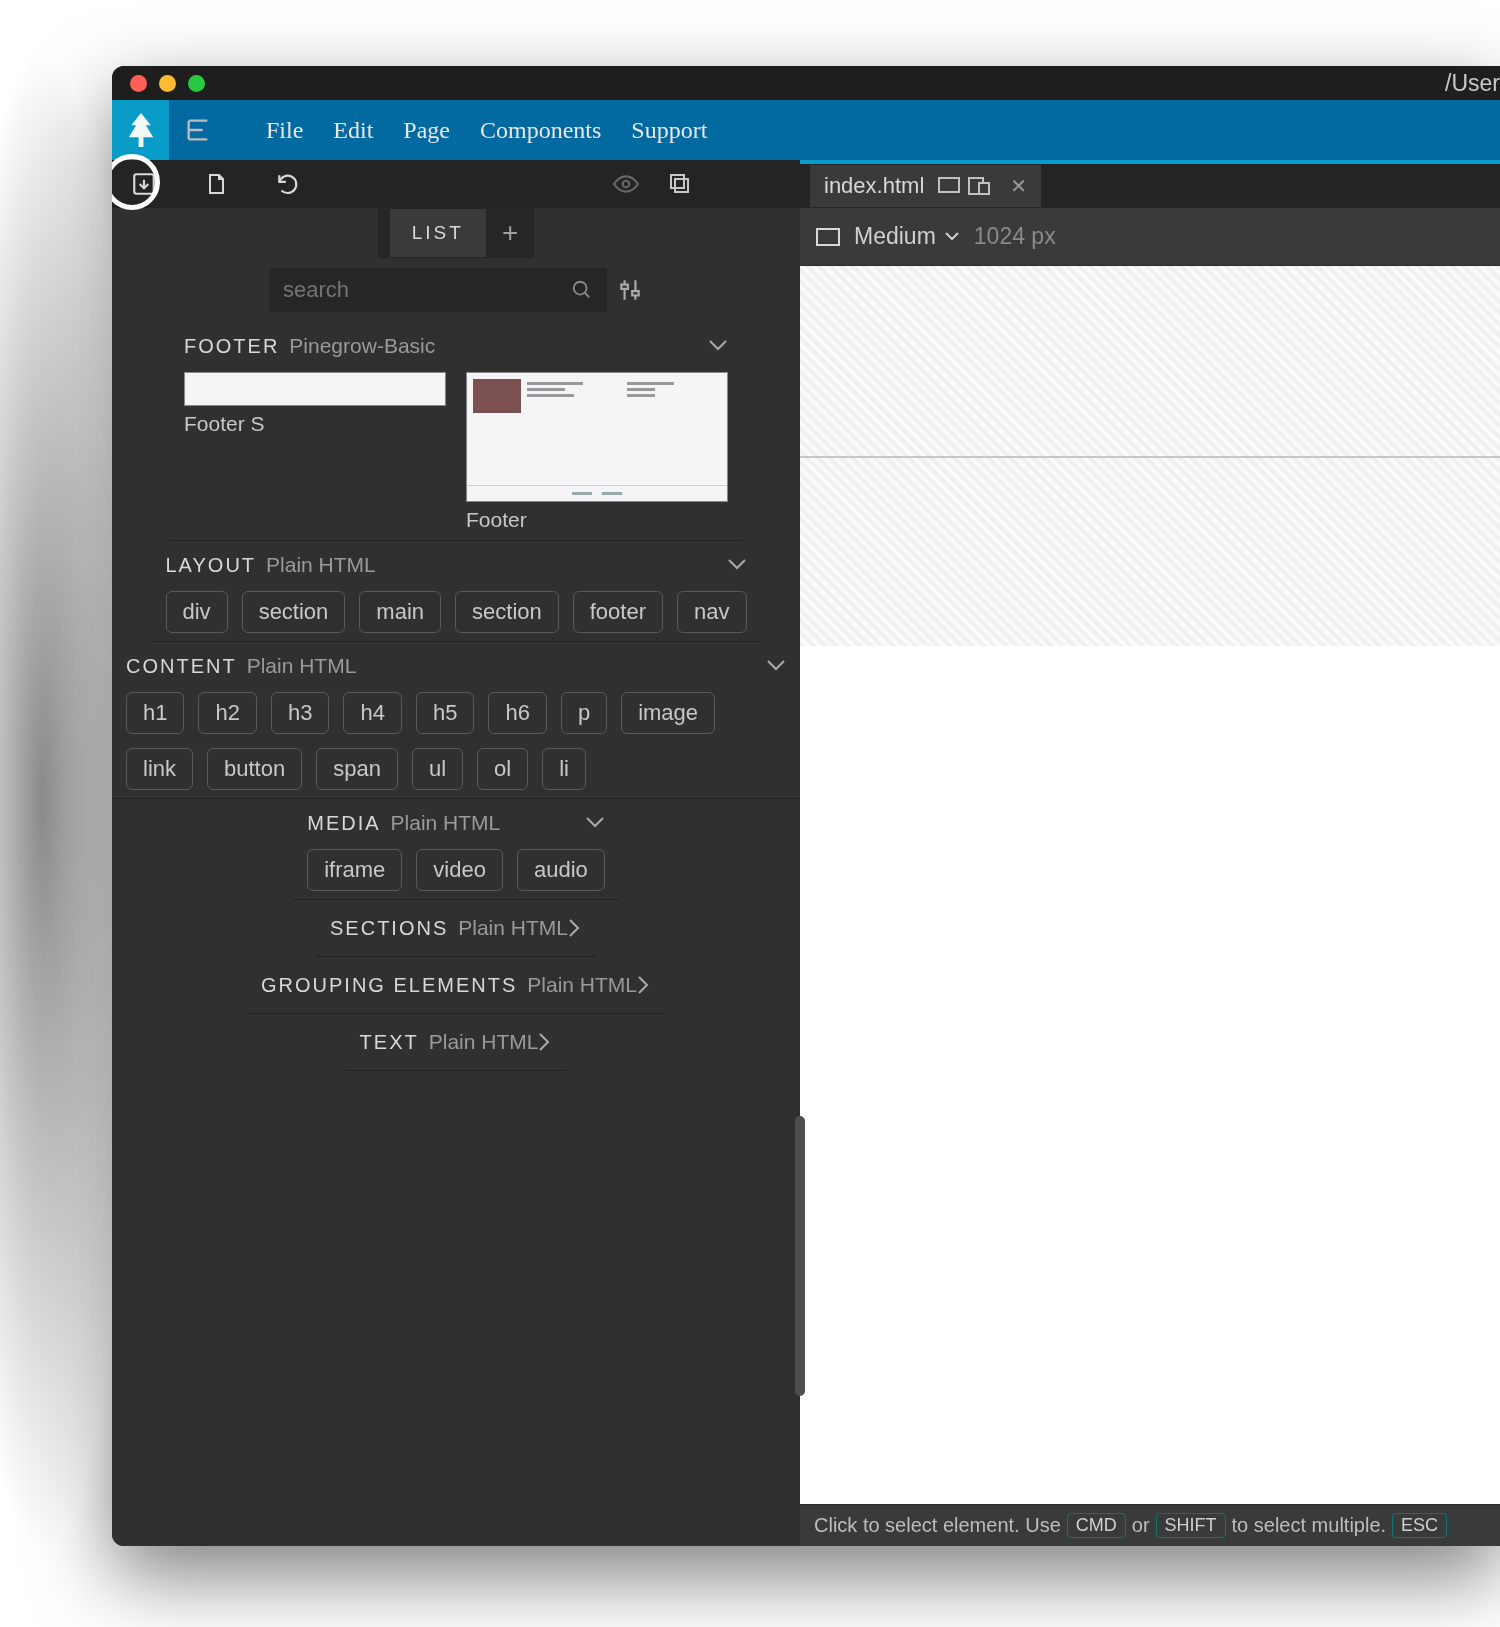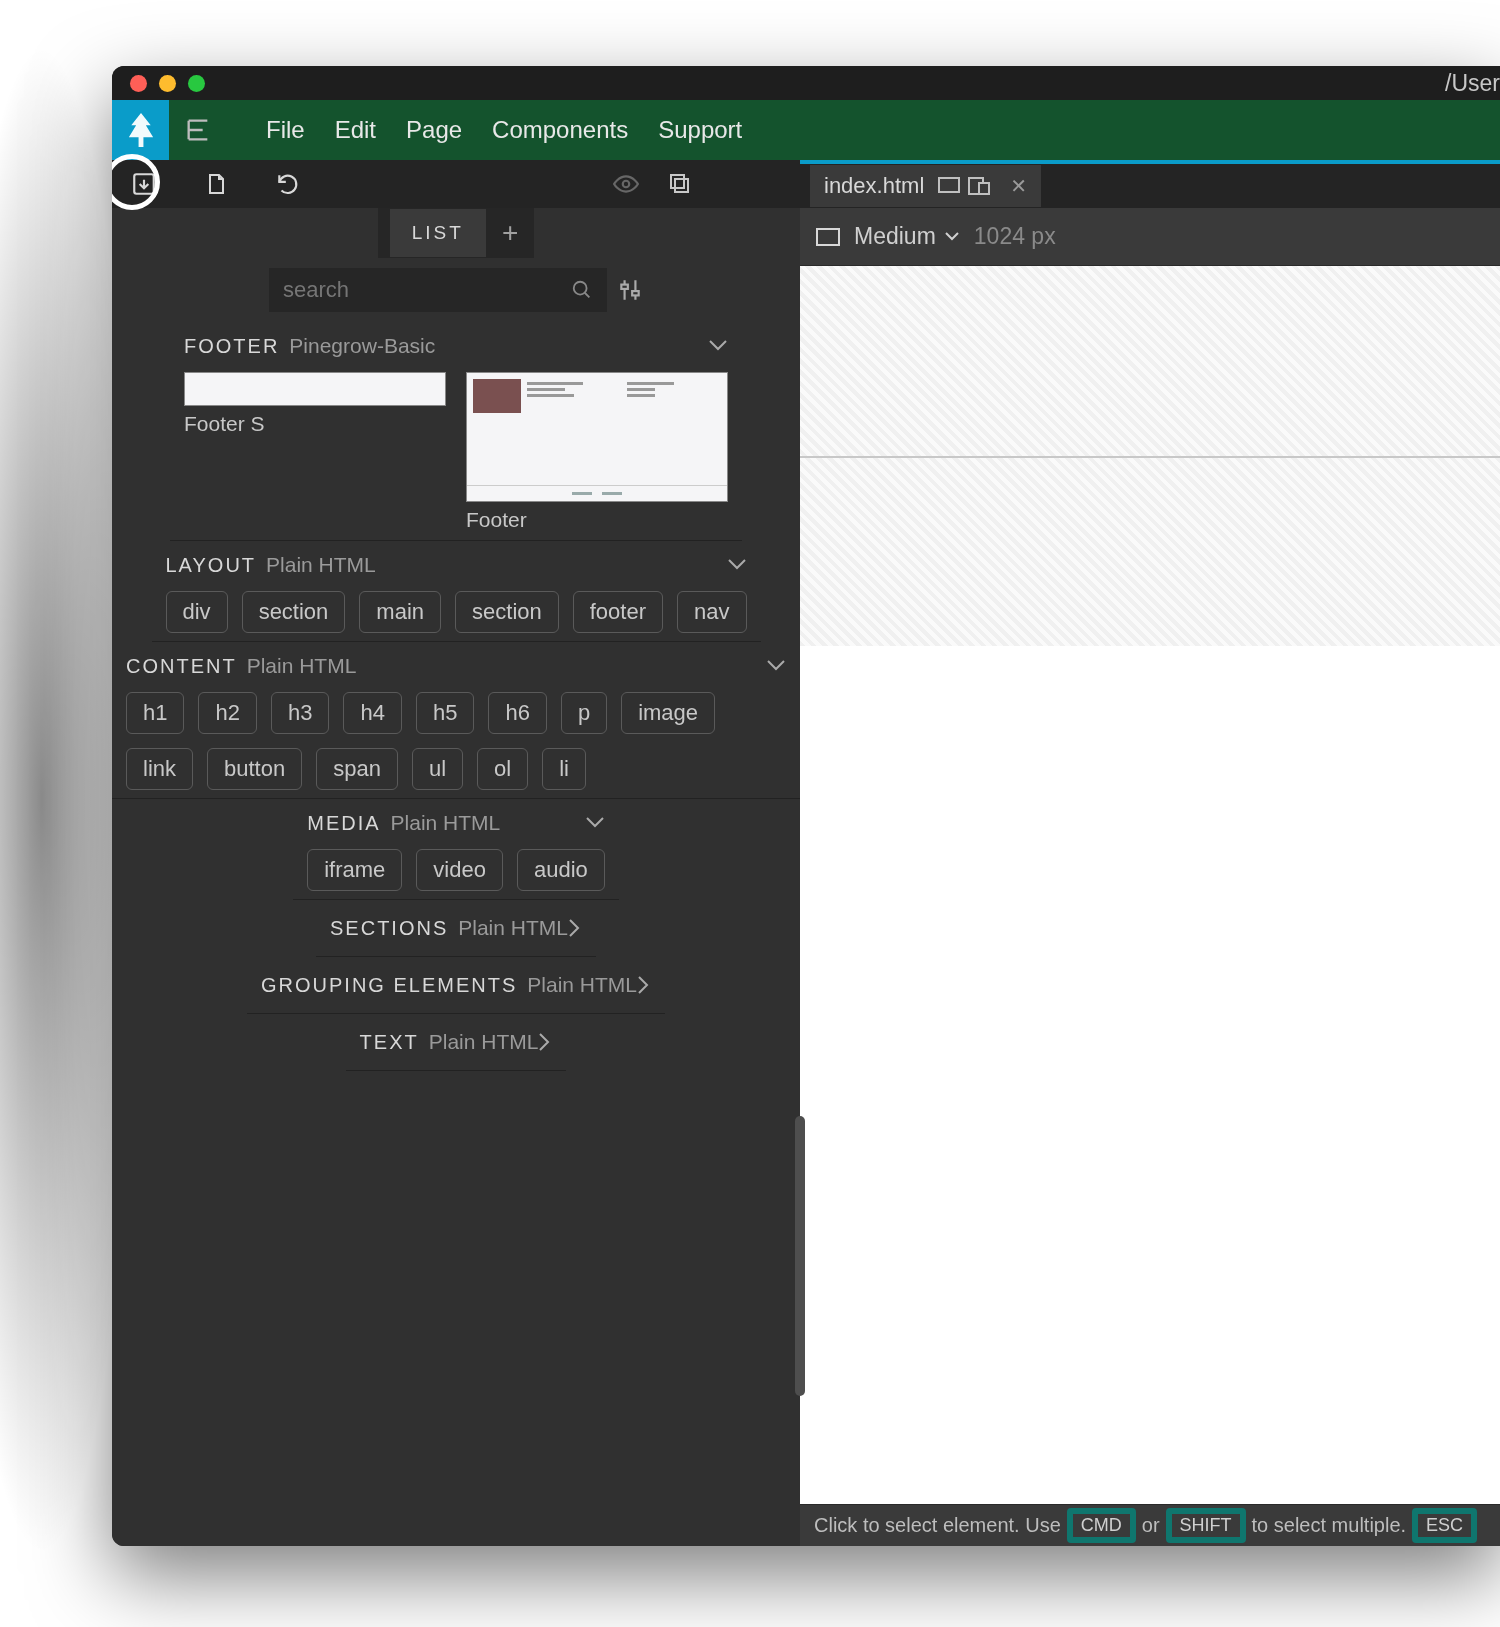--- a/index.html
+++ b/index.html
@@ -37,23 +37,24 @@
   .dot.green { background: #28c840; }
   .title-path {
     position: absolute;
     right: 0;
     color: #c8c8c8;
     font-size: 23px;
     font-weight: 500;
   }
   .menubar {
     height: 60px;
-    background: #14532d;
+    background: #0369a1;
     display: flex;
     align-items: stretch;
+    font-family: Liberation Serif, serif;
   }
   .logo-cell {
     width: 57px;
     display: flex;
     align-items: center;
     justify-content: center;
     background: #0a9cc9;
   }
   .logo-pine {
     width: 30px; height: 34px;
@@ -307,21 +308,21 @@
     background: #3a3a3a;
     border-top: 1px solid #2a2a2a;
     display: flex;
     align-items: center;
     padding: 0 14px;
     color: #bdbdbd;
     font-size: 20px;
     gap: 6px;
   }
   .kbd {
-    border: 6px solid #0f766e;
+    border: 1px solid #0f766e;
     border-radius: 4px;
     padding: 1px 8px;
     font-size: 18px;
     color: #d0d0d0;
   }
   .thumb2-inner-top{ flex:1; padding:6px; display:flex; gap:6px;}
   .thumb2-inner-top .img{width:48px;height:34px;background:#7a5050;}
   .thumb2-inner-top .lines{flex:1;}
   .thumb2-inner-top .ln{height:3px;background:#999;margin:3px 0;width:60%;}
   .thumb2-bot{height:16px;border-top:1px solid #ccc;display:flex;justify-content:center;gap:10px;align-items:center;}

